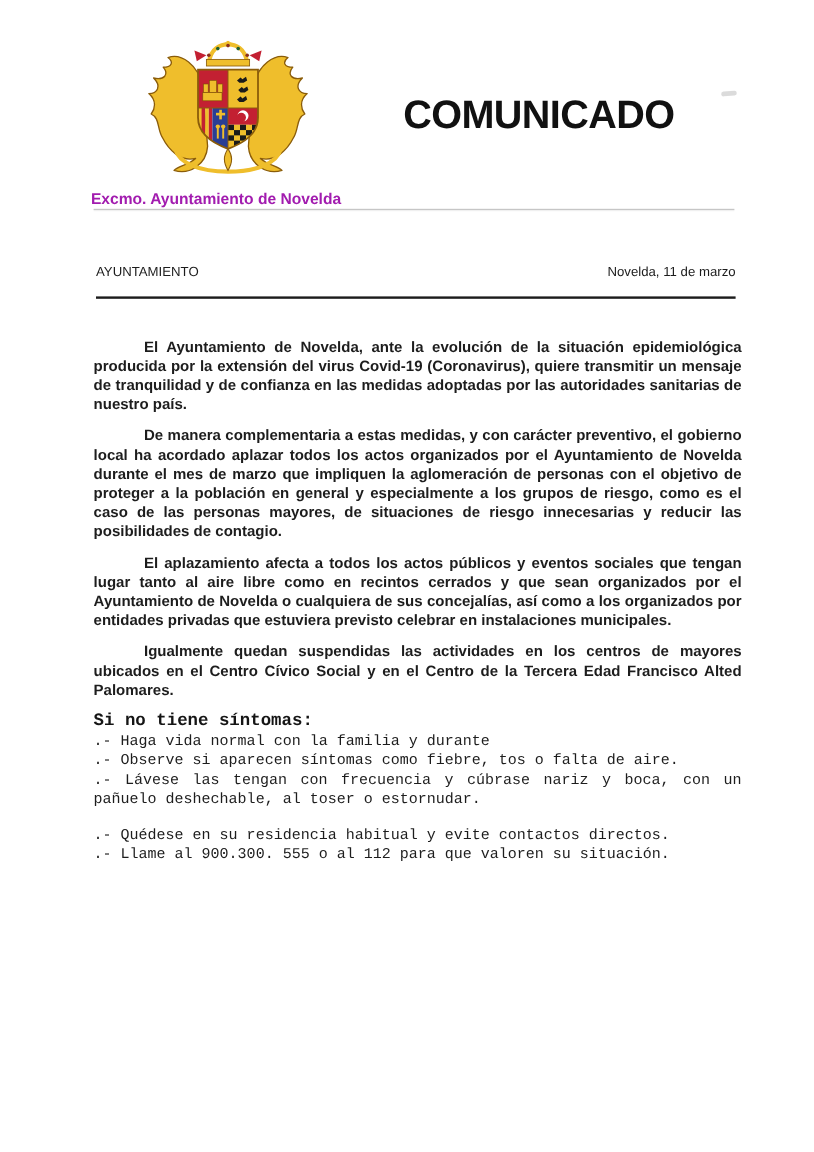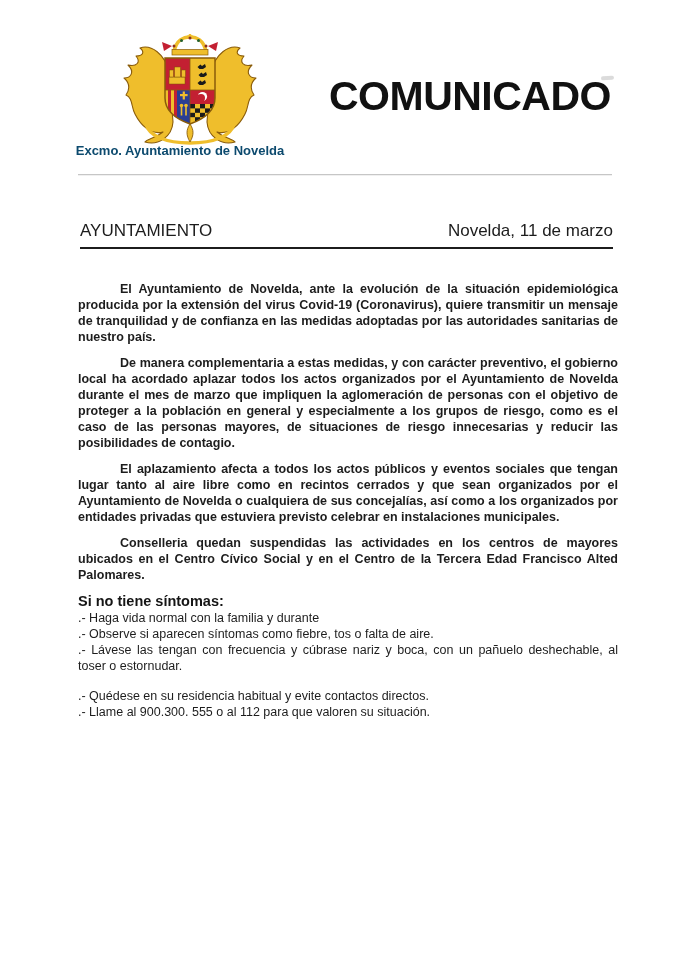--- a/index.html
+++ b/index.html
@@ -8,53 +8,53 @@
   }
   *{margin:0;padding:0;box-sizing:border-box;}
   html,body{background:#ffffff;}
   .page{
     position:relative; width:678px; height:960px; background:#ffffff;
     font-family:"Liberation Sans", sans-serif; color:var(--ink); overflow:hidden;
   }
   
   .crest{position:absolute; left:118px; top:34px;}
   .org-name{
-    position:absolute; left:75px; top:143px; width:210px; text-align:center;
-    font-size:13px; font-weight:bold; color:#0c4a6e; letter-spacing:0px;
+    position:absolute; left:75px; top:158px; width:210px; text-align:center;
+    font-size:13px; font-weight:bold; color:#a21caf; letter-spacing:0px;
   }
   .doc-title{
     position:absolute; left:329px; top:76px; width:240px; text-align:center;
-    font-size:41px; font-weight:bold; line-height:40px; color:#111;
+    font-size:33px; font-weight:bold; line-height:40px; color:#111;
     letter-spacing:-0.5px;
   }
   .smudge{
     position:absolute; left:601px; top:76px; width:13px; height:4px;
     background:#bdbdbd; opacity:.55; border-radius:2px; transform:rotate(-4deg);
   }
   .rule-light{
     position:absolute; left:78px; top:174px; width:534px; height:1px;
     background:#c6c6c6; box-shadow:0 1px 0 rgba(0,0,0,0.06);
   }
   
   .subheader{
     position:absolute; left:80px; top:221px; width:533px;
     display:flex; justify-content:space-between; align-items:center;
-    font-size:17px; color:#1c1c1c;
+    font-size:11px; color:#1c1c1c;
   }
   .rule-dark{
     position:absolute; left:80px; top:247px; width:533px; height:2px;
     background:#1c1c1c;
   }
   
   .body-text{
     position:absolute; left:78px; top:281px; width:540px;
     font-size:12.5px; line-height:16px; text-align:justify; color:#1d1d1d;
   }
   .body-text p{margin:0 0 10px; text-indent:42px;font-weight:bold;}
-  .section{margin-top:6px;}
+  .section{margin-top:6px;font-family:Liberation Mono, monospace;}
   .section + .section{margin-top:14px;}
   .section-heading{
     font-size:14.5px; font-weight:bold; line-height:17px; color:#151515;
     text-align:left;
   }
   .list-item{margin:0; text-indent:0; line-height:16px; text-align:justify;}
 </style>
 </head>
 <body>
 
@@ -158,21 +158,21 @@
   <div class="subheader">
     <span>AYUNTAMIENTO</span>
     <span>Novelda, 11 de marzo</span>
   </div>
   <div class="rule-dark"></div>
 
   <div class="body-text">
     <p>El Ayuntamiento de Novelda, ante la evolución de la situación epidemiológica producida por la extensión del virus Covid-19 (Coronavirus), quiere transmitir un mensaje de tranquilidad y de confianza en las medidas adoptadas por las autoridades sanitarias de nuestro país.</p>
     <p>De manera complementaria a estas medidas, y con carácter preventivo, el gobierno local ha acordado aplazar todos los actos organizados por el Ayuntamiento de Novelda durante el mes de marzo que impliquen la aglomeración de personas con el objetivo de proteger a la población en general y especialmente a los grupos de riesgo, como es el caso de las personas mayores, de situaciones de riesgo innecesarias y reducir las posibilidades de contagio.</p>
     <p>El aplazamiento afecta a todos los actos públicos y eventos sociales que tengan lugar tanto al aire libre como en recintos cerrados y que sean organizados por el Ayuntamiento de Novelda o cualquiera de sus concejalías, así como a los organizados por entidades privadas que estuviera previsto celebrar en instalaciones municipales.</p>
-    <p>Conselleria quedan suspendidas las actividades en los centros de mayores ubicados en el Centro Cívico Social y en el Centro de la Tercera Edad Francisco Alted Palomares.</p>
+    <p>Igualmente quedan suspendidas las actividades en los centros de mayores ubicados en el Centro Cívico Social y en el Centro de la Tercera Edad Francisco Alted Palomares.</p>
 
     <div class="section">
       <div class="section-heading">Si no tiene síntomas:</div>
       <div class="list-item">.- Haga vida normal con la familia y durante</div>
       <div class="list-item">.- Observe si aparecen síntomas como fiebre, tos o falta de aire.</div>
       <div class="list-item">.- Lávese las tengan con frecuencia y cúbrase nariz y boca, con un pañuelo deshechable, al toser o estornudar.</div>
     </div>
 
     <div class="section">
       <div class="list-item">.- Quédese en su residencia habitual y evite contactos directos.</div>

